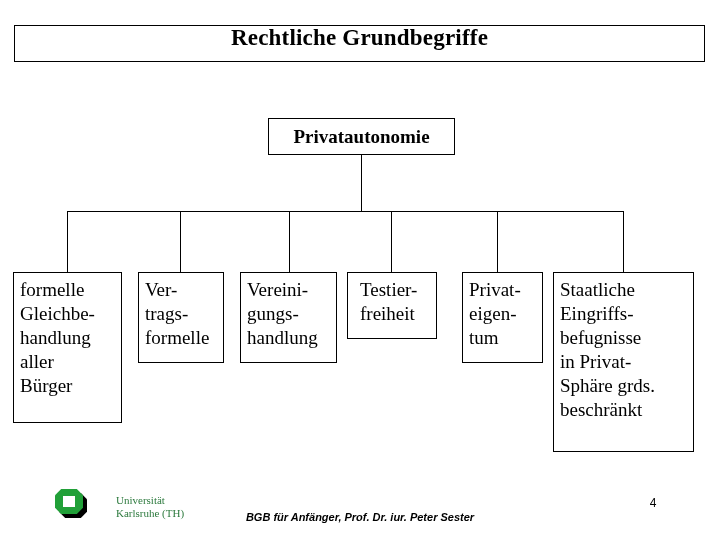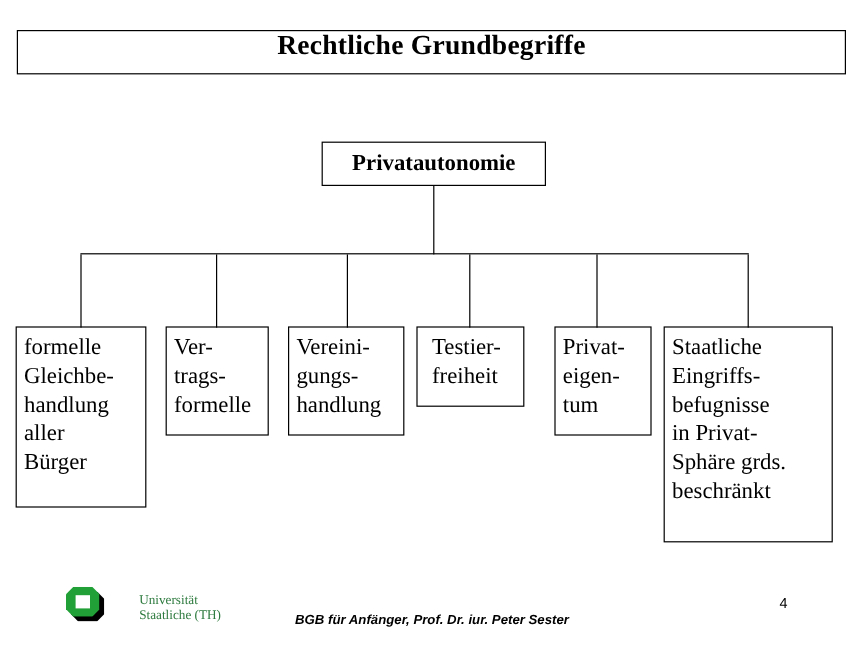--- a/index.html
+++ b/index.html
@@ -215,17 +215,17 @@
 eigen-
 tum</div>
 
   <div class="footer-logo">
     <div class="logo-shadow"></div>
     <div class="logo-outer">
       <div class="logo-inner"></div>
     </div>
   </div>
   <div class="footer-univ">Universität
-Staatliche (TH)</div>
+Karlsruhe (TH)</div>
   <div class="footer-center">BGB für Anfänger, Prof. Dr. iur. Peter Sester</div>
   <div class="footer-page">4</div>
 
 </div>
 
 </body></html>

